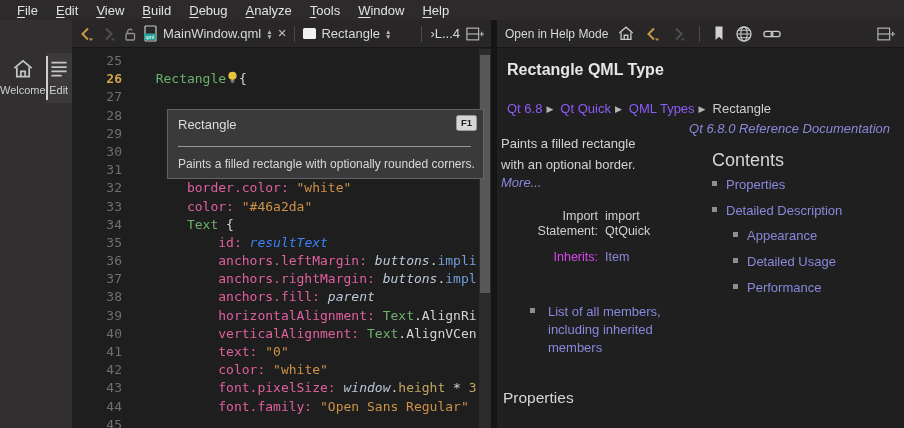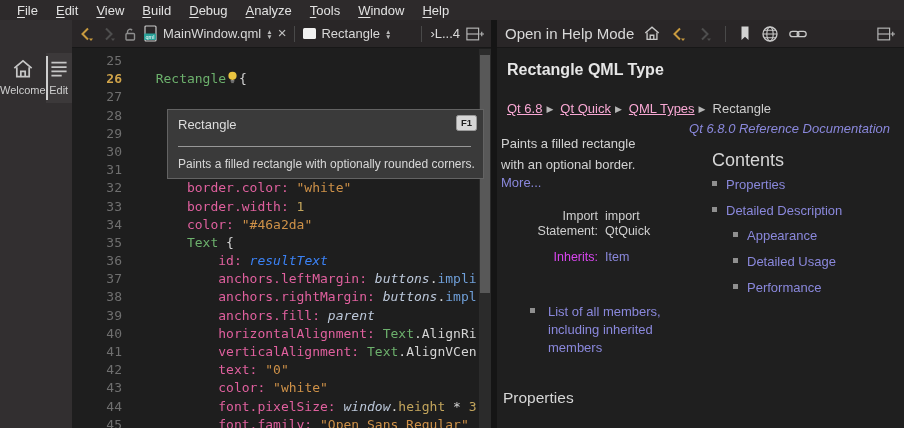--- a/index.html
+++ b/index.html
@@ -65,30 +65,30 @@
   .tt-line{position:absolute;left:10px;right:12px;top:36px;height:1px;background:#989898;}
   .tt-desc{position:absolute;left:10px;bottom:7px;font-size:12px;color:#d8d8d8;white-space:nowrap;}
 
   
   .divider{position:absolute;left:491px;top:20px;width:6px;height:408px;background:#151515;}
 
   
   .help-pane{position:absolute;left:497px;top:20px;width:407px;height:408px;background:#1f1f1f;}
   .htoolbar{position:absolute;left:0;top:0;right:0;height:28px;background:#292627;
             border-bottom:1px solid #171717;display:flex;align-items:center;gap:9px;
-            padding:0 8px;font-size:15px;color:#d8d8d8;}
+            padding:0 8px;font-size:12px;color:#d8d8d8;}
   .help-body{position:absolute;left:0;top:29px;right:0;bottom:0;background:#1f1f1f;font-size:13px;}
   .hb-title{position:absolute;left:10px;top:12px;font-size:16px;font-weight:bold;color:#e6e6e6;}
   .hb-crumbs{position:absolute;left:10px;top:52px;font-size:13px;color:#c9c9c9;display:flex;align-items:center;}
-  .crumb{color:#f9a8d4;text-decoration:underline;}
+  .crumb{color:#8b5cf6;}
   .crumb-last{color:#cdcdcd;}
   .crumb-sep{font-size:9px;color:#b5b5b5;margin:1px 7px 0 4px;}
   .hb-ref{position:absolute;right:14px;top:72px;font-style:italic;color:#8a88dc;font-size:13px;}
   .hb-summary{position:absolute;left:4px;top:84px;width:180px;line-height:21px;color:#d2d2d2;white-space:pre-line;}
-  .hb-more{position:absolute;left:4px;top:126px;color:#8a88dc;}
+  .hb-more{position:absolute;left:4px;top:126px;color:#8a88dc;font-style:italic;}
   .imp-label{position:absolute;left:0;top:160px;width:101px;text-align:right;line-height:15px;
              color:#cfcfcf;white-space:pre-line;font-size:12.5px;}
   .imp-value{position:absolute;left:108px;top:160px;line-height:15px;color:#cfcfcf;white-space:pre-line;font-size:12.5px;}
   .inh-label{position:absolute;left:0;top:201px;width:101px;text-align:right;color:#d946ef;font-size:12.5px;}
   .inh-value{position:absolute;left:108px;top:201px;color:#8a88dc;font-size:12.5px;}
   .hb-contents-title{position:absolute;left:215px;top:101px;color:#d6d6d6;font-size:18px;}
   .hb-contents{position:absolute;left:215px;top:128px;width:190px;}
   .toc-item{position:relative;height:25.7px;color:#8a88dc;font-size:13px;}
   .toc-item .sq{position:absolute;top:4px;width:5px;height:5px;background:#8f8f8f;}
   .toc-item.lv0 .sq{left:0px;} .toc-item.lv0 .lbl{margin-left:14px;}
@@ -244,21 +244,20 @@
                 <circle cx="6.5" cy="5.8" r="4.1" fill="#e9c440"></circle>
                 <rect x="4.7" y="10.2" width="3.6" height="1.4" fill="#9a9a9a"></rect>
                 <rect x="5.2" y="12" width="2.6" height="1.1" fill="#6f6f6f"></rect>
               </svg></span><span class="t-plain">{</span></div>
           <div class="code-line"></div>
           <div class="code-line"></div>
           <div class="code-line"></div>
           <div class="code-line"></div>
           <div class="code-line"><span class="t-plain">      </span><span class="t-prop">height:</span><span class="t-plain"> </span><span class="t-id">parent</span><span class="t-plain">.</span><span class="t-field">height</span><span class="t-plain"> * </span><span class="t-num">3</span><span class="t-plain"> / </span><span class="t-num">8</span><span class="t-plain"> - </span><span class="t-num">10</span></div>
           <div class="code-line"><span class="t-plain">      </span><span class="t-prop">border.color:</span><span class="t-plain"> </span><span class="t-str">"white"</span></div>
-          <div class="code-line"><span class="t-plain">      </span><span class="t-prop">border.width:</span><span class="t-plain"> </span><span class="t-num">1</span></div>
           <div class="code-line"><span class="t-plain">      </span><span class="t-prop">color:</span><span class="t-plain"> </span><span class="t-str">"#46a2da"</span></div>
           <div class="code-line"><span class="t-plain">      </span><span class="t-type">Text</span><span class="t-plain"> {</span></div>
           <div class="code-line"><span class="t-plain">          </span><span class="t-prop">id:</span><span class="t-plain"> </span><span class="t-idc">resultText</span></div>
           <div class="code-line"><span class="t-plain">          </span><span class="t-prop">anchors.leftMargin:</span><span class="t-plain"> </span><span class="t-id">buttons</span><span class="t-plain">.</span><span class="t-fieldb">impli</span></div>
           <div class="code-line"><span class="t-plain">          </span><span class="t-prop">anchors.rightMargin:</span><span class="t-plain"> </span><span class="t-id">buttons</span><span class="t-plain">.</span><span class="t-fieldb">impl</span></div>
           <div class="code-line"><span class="t-plain">          </span><span class="t-prop">anchors.fill:</span><span class="t-plain"> </span><span class="t-id">parent</span></div>
           <div class="code-line"><span class="t-plain">          </span><span class="t-prop">horizontalAlignment:</span><span class="t-plain"> </span><span class="t-type">Text</span><span class="t-plain">.AlignRi</span></div>
           <div class="code-line"><span class="t-plain">          </span><span class="t-prop">verticalAlignment:</span><span class="t-plain"> </span><span class="t-type">Text</span><span class="t-plain">.AlignVCen</span></div>
           <div class="code-line"><span class="t-plain">          </span><span class="t-prop">text:</span><span class="t-plain"> </span><span class="t-str">"0"</span></div>
           <div class="code-line"><span class="t-plain">          </span><span class="t-prop">color:</span><span class="t-plain"> </span><span class="t-str">"white"</span></div>

